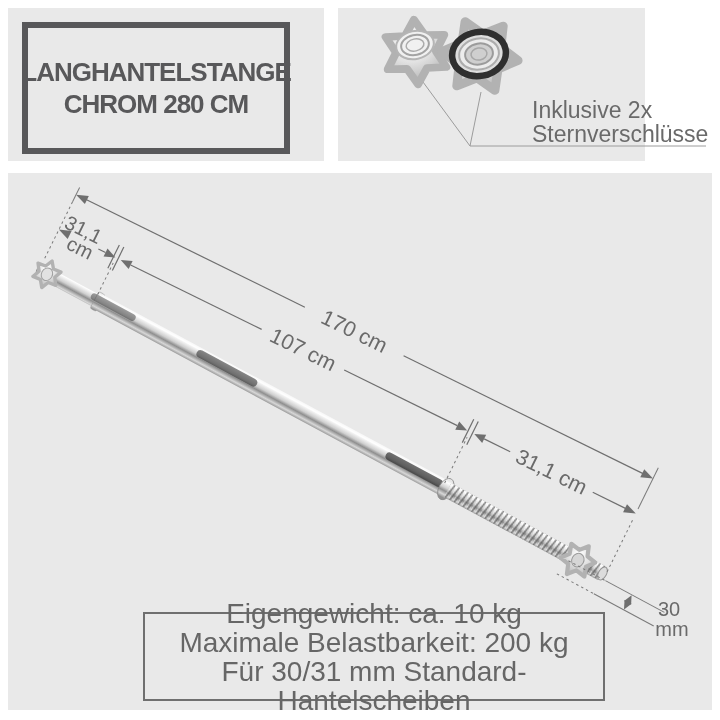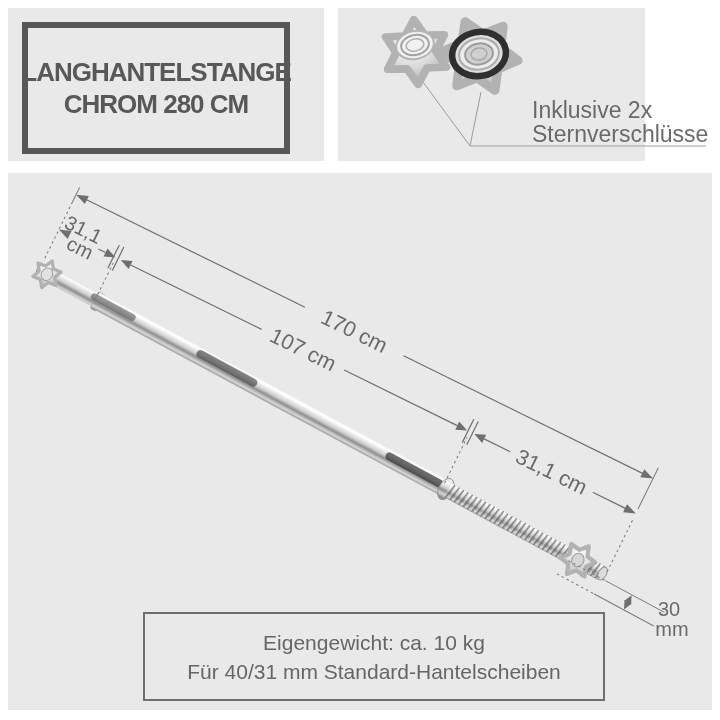--- a/index.html
+++ b/index.html
@@ -16,21 +16,21 @@
     position:absolute;left:14px;top:14px;width:268px;height:132px;
     box-sizing:border-box;border:6px solid #58585a;
     display:flex;flex-direction:column;justify-content:center;align-items:center;
     color:#58585a;font-weight:bold;font-size:26px;line-height:32px;
     letter-spacing:-1px;text-align:center;white-space:nowrap;
   }
   .spec-box{
     position:absolute;left:135px;top:439px;width:462px;height:89px;
     box-sizing:border-box;border:2px solid #6f6f6f;
     display:flex;flex-direction:column;justify-content:center;
-    text-align:center;color:#666666;font-size:21px;line-height:29px;
+    text-align:center;color:#666666;font-size:28px;line-height:29px;
   }
   svg{position:absolute;left:0;top:0;}
   svg text{font-family:"Liberation Sans",sans-serif;fill:#6a6a6a;}
   .dimtext{font-size:21.5px;}
   .dimtext-sm{font-size:20px;}
   .caption-text{font-size:23px;}
   .dimline{stroke:#6f6f6f;stroke-width:1.2;fill:none;}
   .dimfill{fill:#6f6f6f;stroke:none;}
   .dotted{stroke:#7a7a7a;stroke-width:1;stroke-dasharray:2.5,3;fill:none;}
   .thinline{stroke:#7a7a7a;stroke-width:1;fill:none;}
@@ -179,17 +179,18 @@
           <polygon class="dimfill" points="643,-45 631,-49.5 631,-40.5"></polygon>
         </g>
       </g>
 
       <text class="dimtext-sm" x="661" y="443" text-anchor="middle">30</text>
       <text class="dimtext-sm" x="664" y="463" text-anchor="middle">mm</text>
     </svg>
 
     <div class="spec-box">
       <div>Eigengewicht: ca. 10 kg</div>
-      <div>Für 40/31 mm Standard-Hantelscheiben</div>
+      <div>Maximale Belastbarkeit: 200 kg</div>
+      <div>Für 30/31 mm Standard-Hantelscheiben</div>
     </div>
   </div>
 
 </div>
 
 </body></html>

